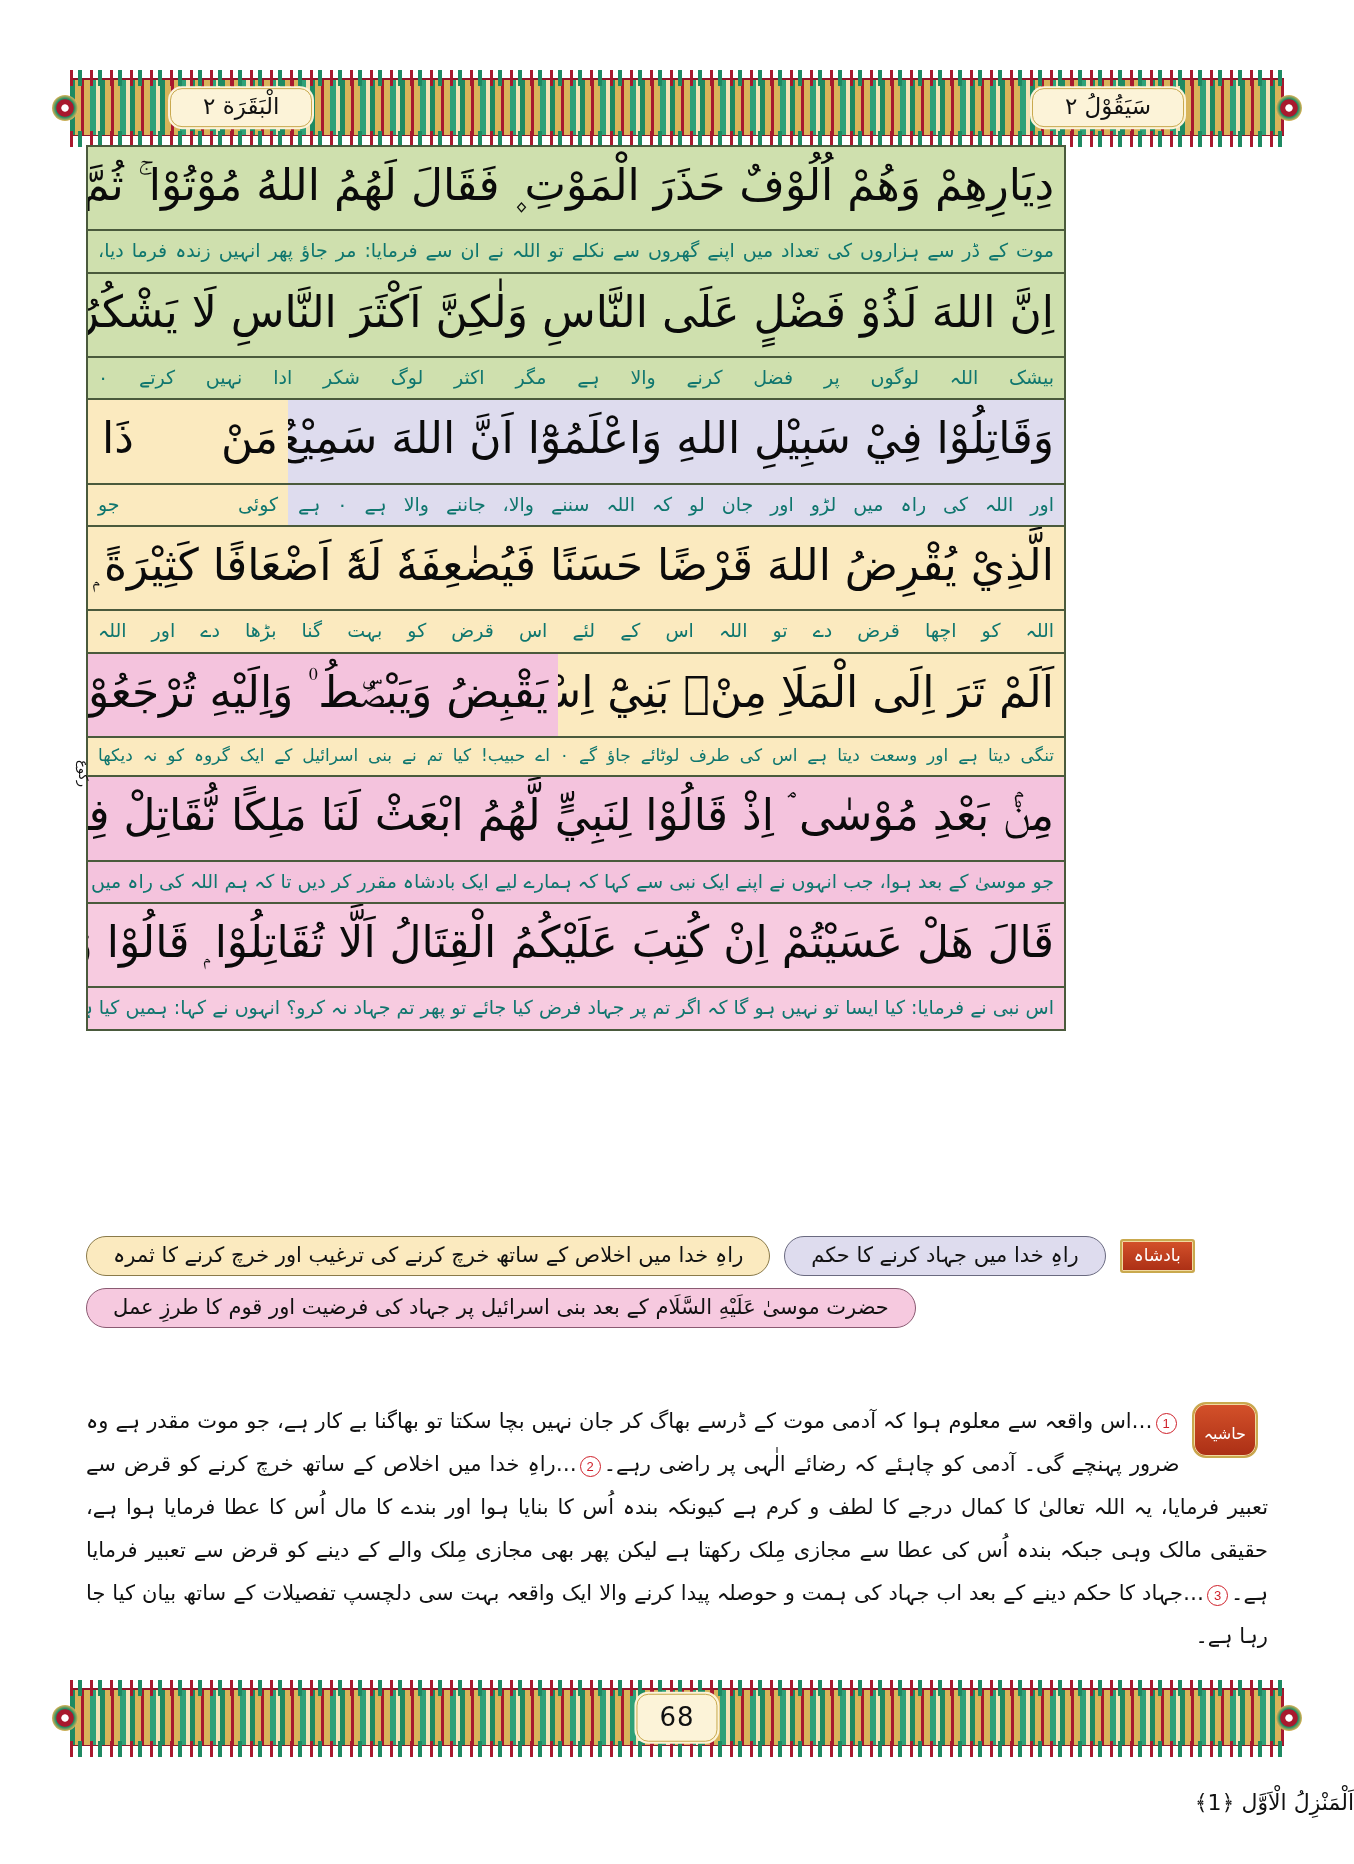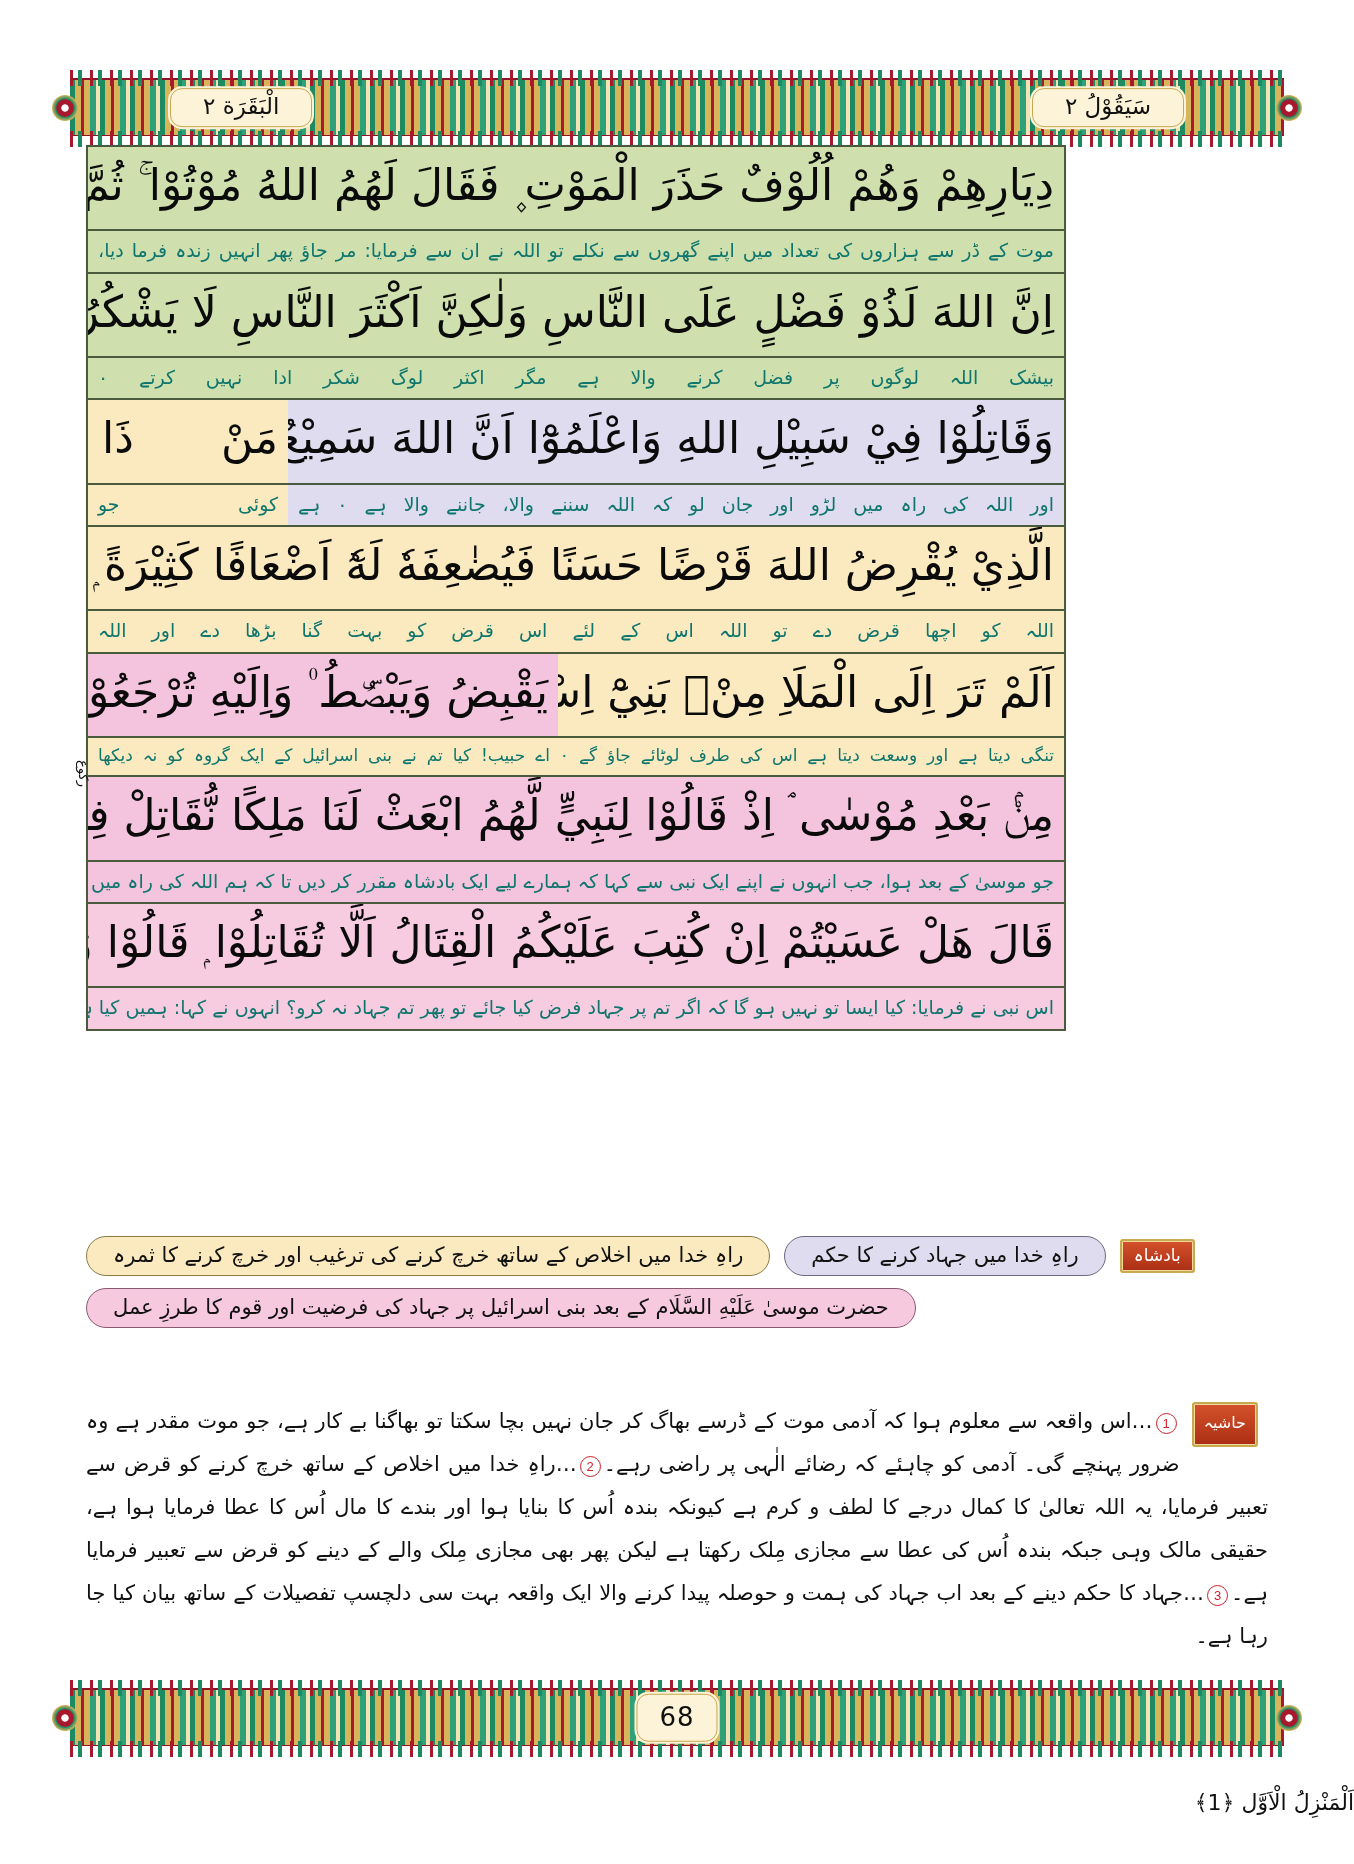--- a/index.html
+++ b/index.html
@@ -184,21 +184,22 @@
     direction:rtl;
     text-align:justify;
     font-size:21px;
     line-height:2.05;
     color:#111;
   }
   .footnote .chip-label{
     float:right;
     margin:2px 10px 0 12px;
     font-size:16px;
-    padding:3px 10px 5px;
+    padding:14px 10px 5px;
+    border-radius:14px;
   }
   .fn-marker{
     display:inline-block;
     width:21px;height:21px;line-height:20px;
     border:1.6px solid #cf1f29;
     border-radius:50%;
     color:#cf1f29;
     font-size:13px;
     text-align:center;
     font-family:"Liberation Sans",sans-serif;

